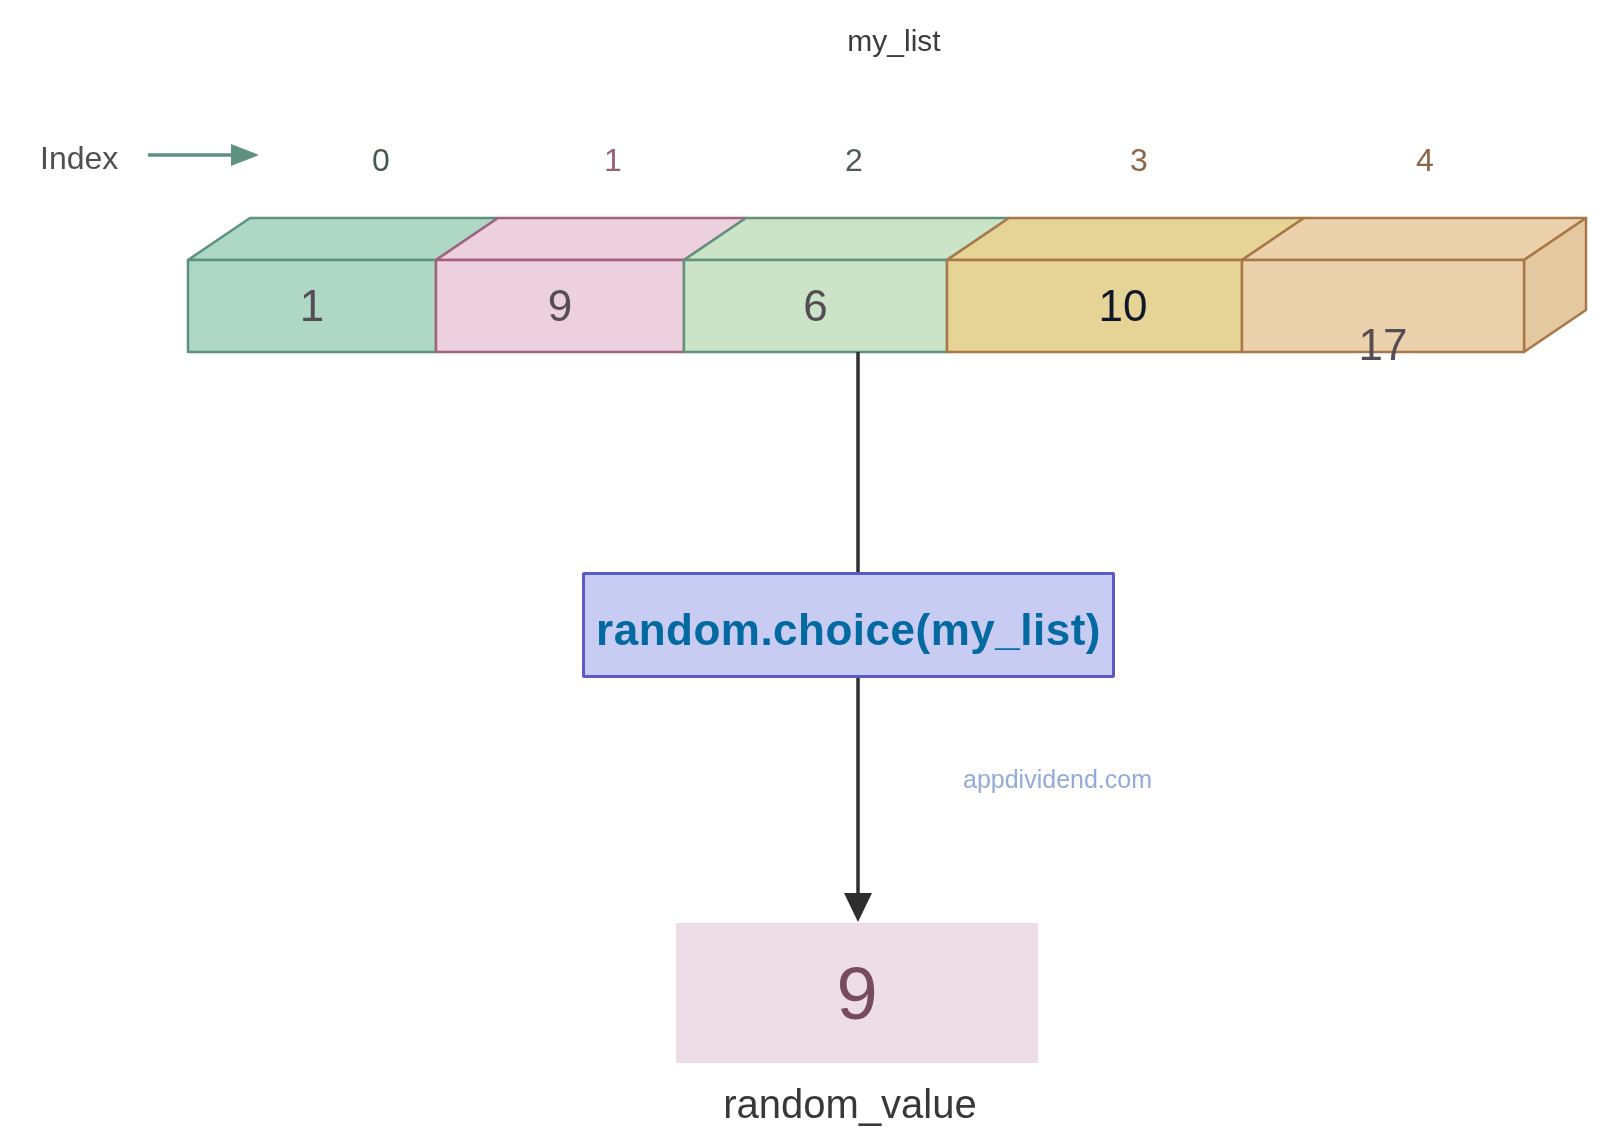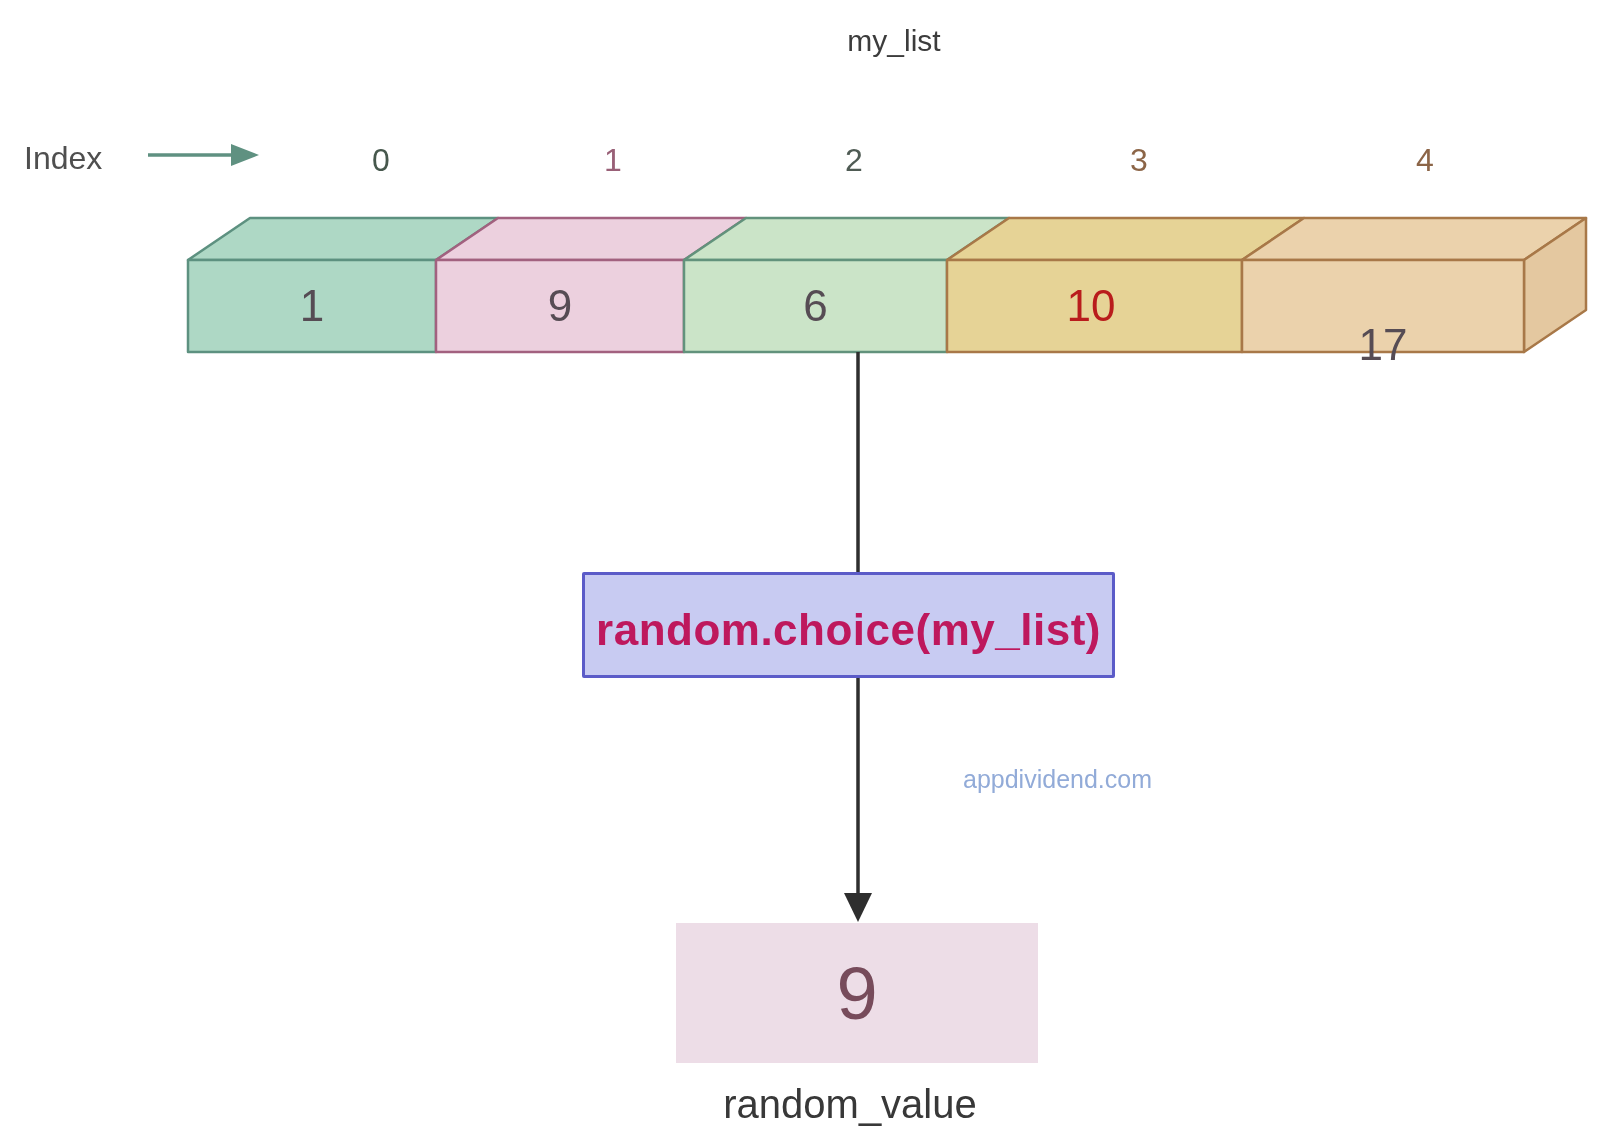--- a/index.html
+++ b/index.html
@@ -6,21 +6,21 @@
   .canvas{
     position:relative;width:1600px;height:1138px;background:#ffffff;
     overflow:hidden;font-family:"Liberation Sans",sans-serif;
   }
   .layer{position:absolute;left:0;top:0;width:1600px;height:1138px;z-index:1;}
   .title{
     position:absolute;left:894px;top:24px;transform:translateX(-50%);
     font-size:30px;color:#3c3c3c;font-weight:500;z-index:2;white-space:nowrap;
   }
   .index-label{
-    position:absolute;left:24px;top:140px;font-size:32px;color:#4f4f4f;z-index:2;
+    position:absolute;left:40px;top:140px;font-size:32px;color:#4f4f4f;z-index:2;
   }
   .idx{
     position:absolute;top:142px;transform:translateX(-50%);
     font-size:32px;font-weight:500;z-index:2;
   }
   .cell-value{
     position:absolute;top:260px;height:92px;display:flex;align-items:center;
     justify-content:center;font-size:44px;z-index:2;
   }
   .fn-box{
@@ -77,25 +77,25 @@
 
   <div class="idx" style="left: 381px; color: rgb(71, 88, 77);">0</div>
   <div class="idx" style="left: 613px; color: rgb(153, 96, 119);">1</div>
   <div class="idx" style="left: 854px; color: rgb(79, 91, 84);">2</div>
   <div class="idx" style="left: 1139px; color: rgb(140, 101, 71);">3</div>
   <div class="idx" style="left: 1425px; color: rgb(140, 101, 71);">4</div>
 
   <div class="cell-value" style="left: 188px; width: 248px; color: rgb(86, 76, 84);">1</div>
   <div class="cell-value" style="left: 436px; width: 248px; color: rgb(86, 76, 84);">9</div>
   <div class="cell-value" style="left: 684px; width: 263px; color: rgb(86, 76, 84);">6</div>
-  <div class="cell-value" style="left: 915px; width: 352px; color: #b91c1c;">10</div>
+  <div class="cell-value" style="left: 947px; width: 352px; color: #0f172a;">10</div>
   <div class="cell-value" style="left: 1242px; width: 282px; color: rgb(86, 76, 84); margin-top: 39px;">17</div>
 
   <div class="fn-box" style="background: rgb(200, 203, 242); border-color: rgb(91, 91, 200);">
-    <span style="color: #be185d; margin-top: 10px;">random.choice(my_list)</span>
+    <span style="color: #0369a1; margin-top: 10px;">random.choice(my_list)</span>
   </div>
 
   <div class="watermark" style="color: rgb(146, 171, 216);">appdividend.com</div>
 
   <div class="result-box" style="background: rgb(237, 221, 231);">
     <span style="color: rgb(119, 75, 91);">9</span>
   </div>
 
   <div class="result-label">random_value</div>
 

